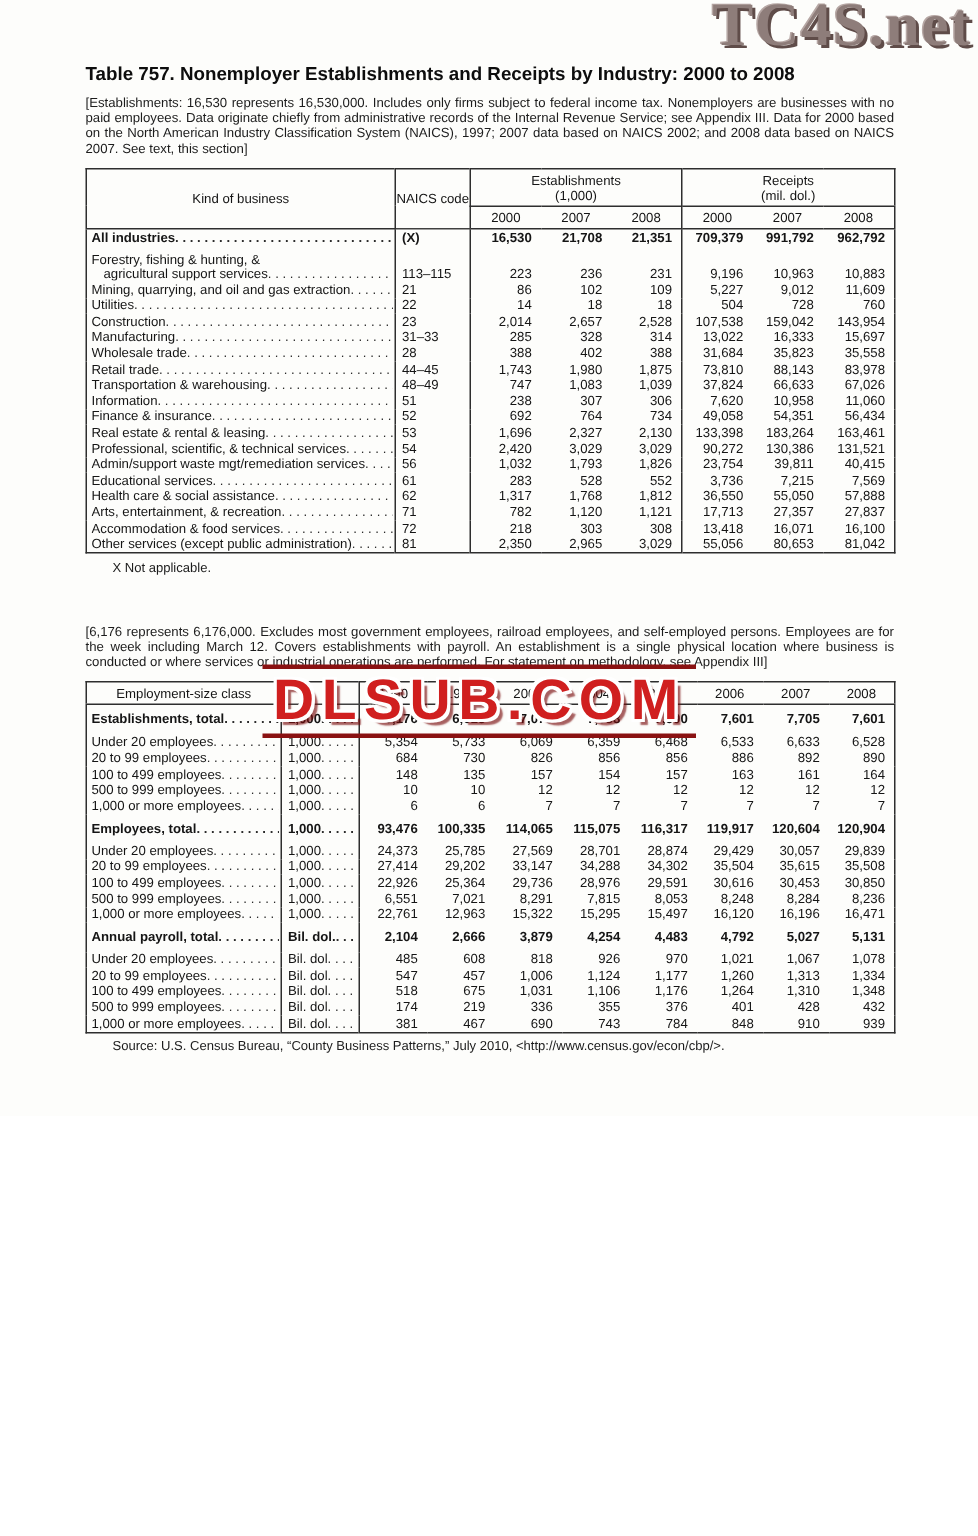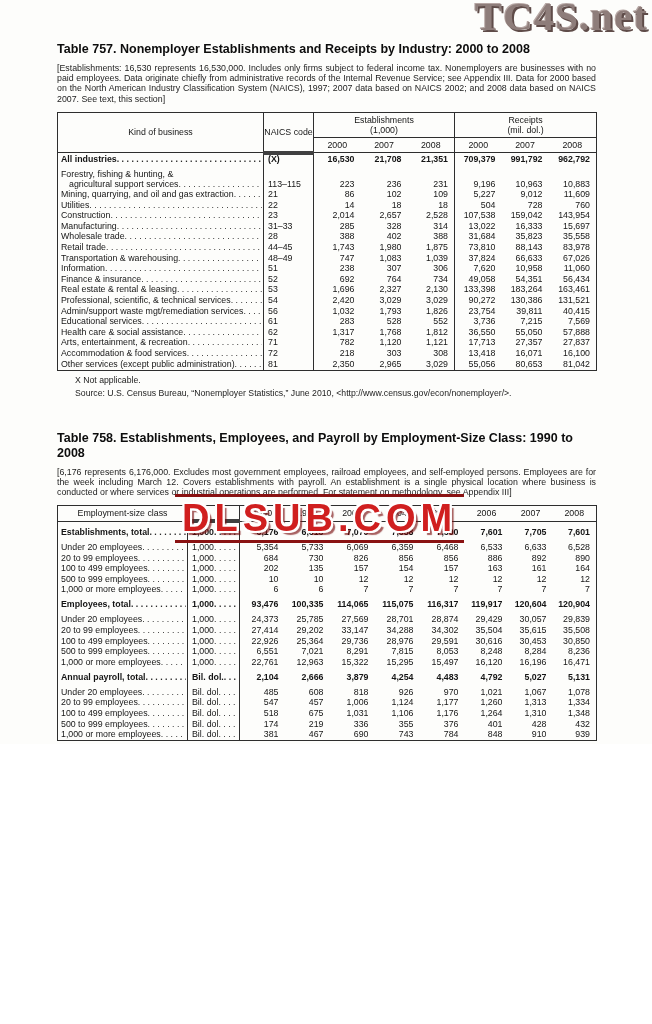--- a/index.html
+++ b/index.html
@@ -21,21 +21,21 @@
   }
 
   table{border-collapse:collapse; table-layout:fixed; width:539px; background:transparent;}
   th,td{font-weight:normal; font-size:8.8px; vertical-align:bottom; padding:0.6px 0; line-height:9.4px; color:#151515;}
   thead th{vertical-align:middle; text-align:center; line-height:10px;}
 
   .t757{border:1px solid #2e2e2e; margin-bottom:4px;}
   .t758{border:1px solid #2e2e2e;}
 
   .stub-h{border-right:1px solid #2e2e2e; border-bottom:1px solid #2e2e2e;}
-  .naics-h{border-right:1px solid #2e2e2e; border-bottom:4px solid #404040;}
+  .naics-h{border-right:1px solid #2e2e2e; border-bottom:1px solid #404040;}
   .group-h{border-bottom:1px solid #2e2e2e; padding:2px 0;}
   .gsep{border-right:1px solid #2e2e2e;}
   .year-h{border-bottom:1px solid #2e2e2e; height:13px;}
 
   td.lbl-cell{padding-left:3px; padding-right:1px; border-right:1px solid #2e2e2e; text-align:left;}
   td.naics-cell{padding-left:4px; border-right:1px solid #2e2e2e; text-align:left;}
   td.unit-cell{padding-left:4px; padding-right:1px; border-right:1px solid #2e2e2e; text-align:left;margin-top:12px;}
   td.num{text-align:right; padding-right:6px;}
 
   tr.bold-row td, tr.total-row td{font-weight:bold;}
@@ -422,25 +422,23 @@
               <td class="num">2,965</td>
               <td class="num gsep">3,029</td>
               <td class="num">55,056</td>
               <td class="num">80,653</td>
               <td class="num">81,042</td>
             </tr>
           </tbody>
       </table>
 
       <p class="footnote">X Not applicable.</p>
-      <p class="footnote">Source: U.S. Census Bureau, “Nonemployer Statistics,” June 2010, &lt;http://www.census.gov/econ/nonemployer/&gt;.</p>
     </section>
 
     <section class="sec758">
-      <h2 class="tbl-title">Table 758. Establishments, Employees, and Payroll by Employment-Size Class: 1990 to 2008</h2>
       <p class="note">[6,176 represents 6,176,000. Excludes most government employees, railroad employees, and self-employed persons. Employees are for the week including March 12. Covers establishments with payroll. An establishment is a single physical location where business is conducted or where services or industrial operations are performed. For statement on methodology, see Appendix III]</p>
 
       <div class="t758wrap">
         <div class="wm-mid wm-outline">DLSUB.COM</div>
         <table class="t758">
           <colgroup>
             <col style="width:130px">
               <col style="width:52px">
             <col style="width:45px">
               <col style="width:45px">
@@ -538,21 +536,21 @@
                     <span>100 to 499 employees</span>
                     <span class="dots"></span>
                   </span>
                 </td>
                 <td class="unit-cell">
                   <span class="leader">
                     <span>1,000</span>
                     <span class="dots"></span>
                   </span>
                 </td>
-                <td class="num">202</td>
+                <td class="num">148</td>
                 <td class="num">135</td>
                 <td class="num">157</td>
                 <td class="num">154</td>
                 <td class="num">157</td>
                 <td class="num">163</td>
                 <td class="num">161</td>
                 <td class="num">164</td>
               </tr>
               <tr>
                 <td class="lbl-cell">

